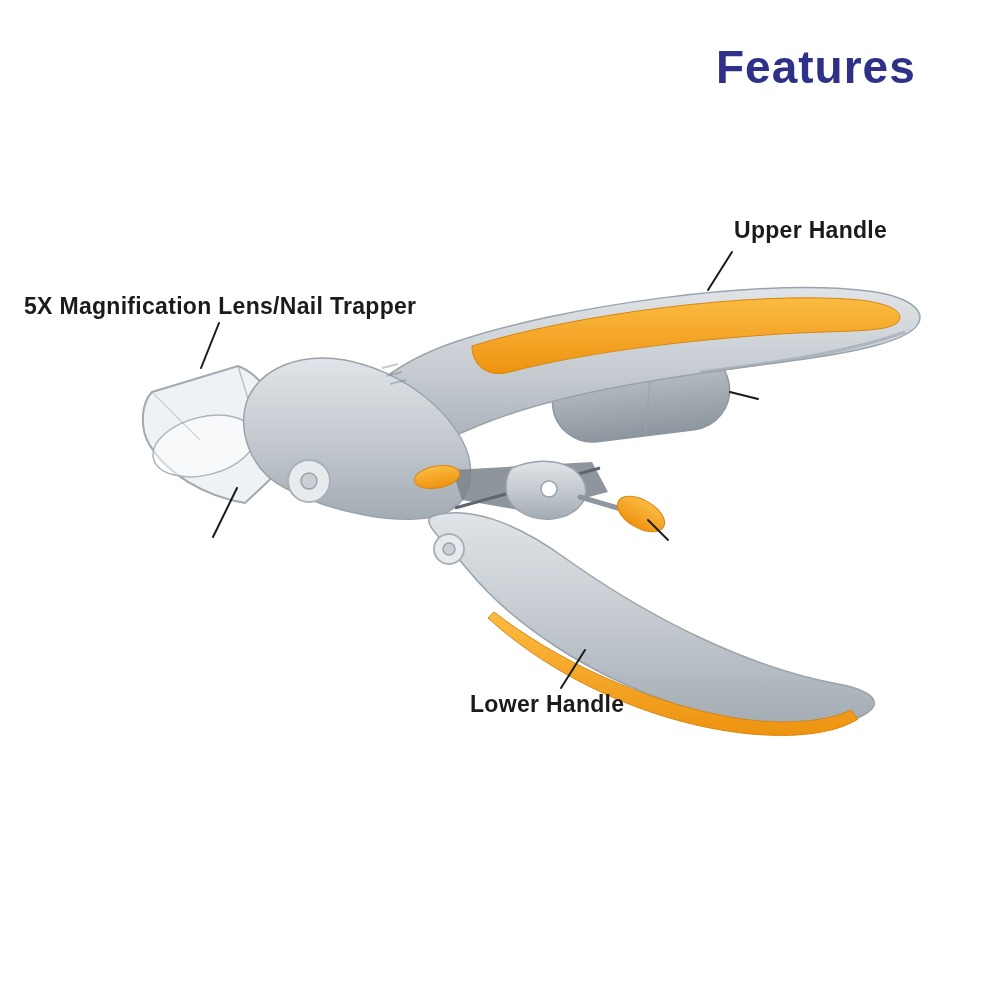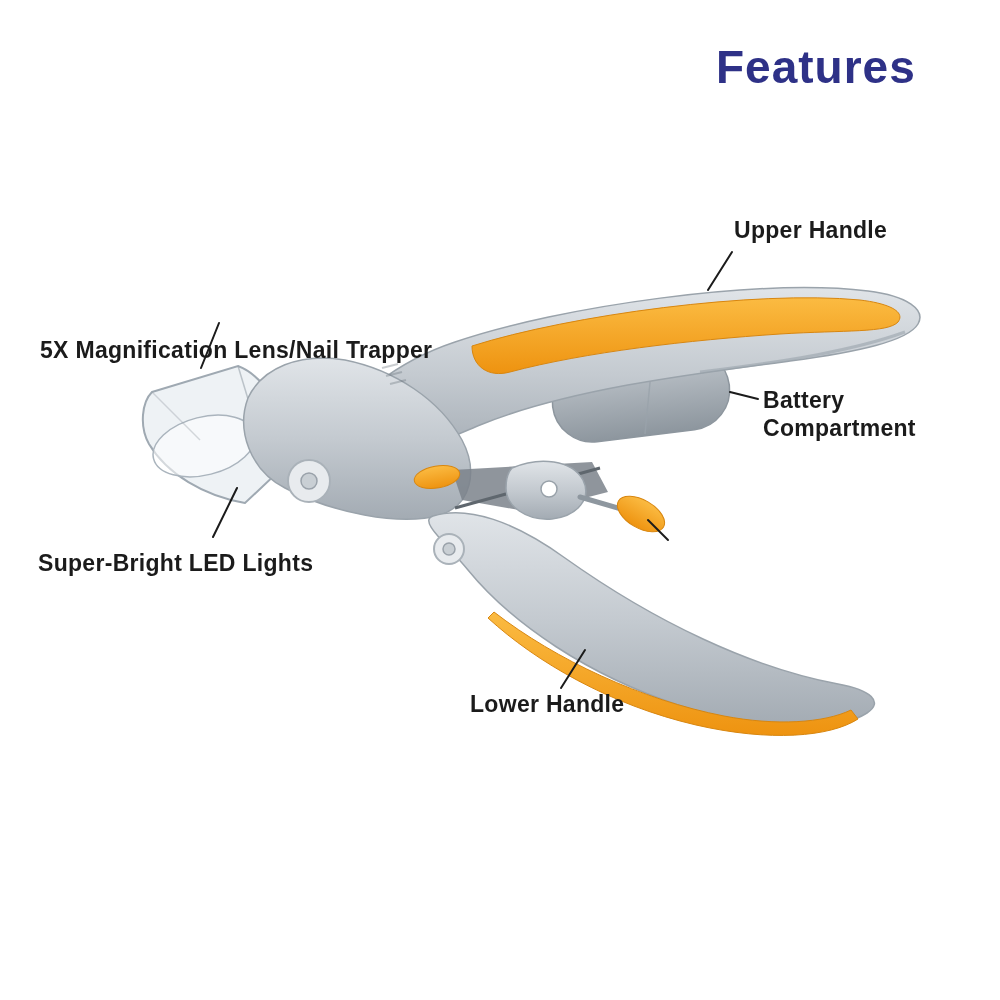--- a/index.html
+++ b/index.html
@@ -13,21 +13,21 @@
   .canvas svg{position:absolute;inset:0;}
   .title{
     position:absolute;left:716px;top:40px;
     font-size:46px;font-weight:700;color:var(--title);letter-spacing:1px;
   }
   .label{
     position:absolute;font-size:23px;font-weight:700;color:var(--label);
     letter-spacing:.3px;white-space:pre-line;line-height:28px;
   }
   .lbl-upper{left:734px;top:216px;}
-  .lbl-magnify{left:40px;top:292px;margin-top:44px;}
+  .lbl-magnify{left:24px;top:292px;}
   .lbl-battery{left:763px;top:386px;}
   .lbl-blade{left:669px;top:533px;}
   .lbl-led{left:38px;top:549px;}
   .lbl-lower{left:470px;top:690px;}
   .ann{stroke:var(--line);stroke-width:2;stroke-linecap:round;}
   .edge{stroke:#9aa3ab;stroke-width:1.5;}
 </style>
 </head>
 <body>
 
@@ -102,18 +102,15 @@
     <line class="ann" x1="758" y1="399" x2="730" y2="392"></line>
     <line class="ann" x1="668" y1="540" x2="648" y2="520"></line>
     <line class="ann" x1="237" y1="488" x2="213" y2="537"></line>
     <line class="ann" x1="561" y1="688" x2="585" y2="650"></line>
   </svg>
 
   <div class="title">Features</div>
 
   <div class="label lbl-upper">Upper Handle</div>
   <div class="label lbl-magnify">5X Magnification Lens/Nail Trapper</div>
-  <div class="label lbl-battery">Battery
-Compartment</div>
-  <div class="label lbl-led">Super-Bright LED Lights</div>
   <div class="label lbl-lower">Lower Handle</div>
 
 </div>
 
 </body></html>

